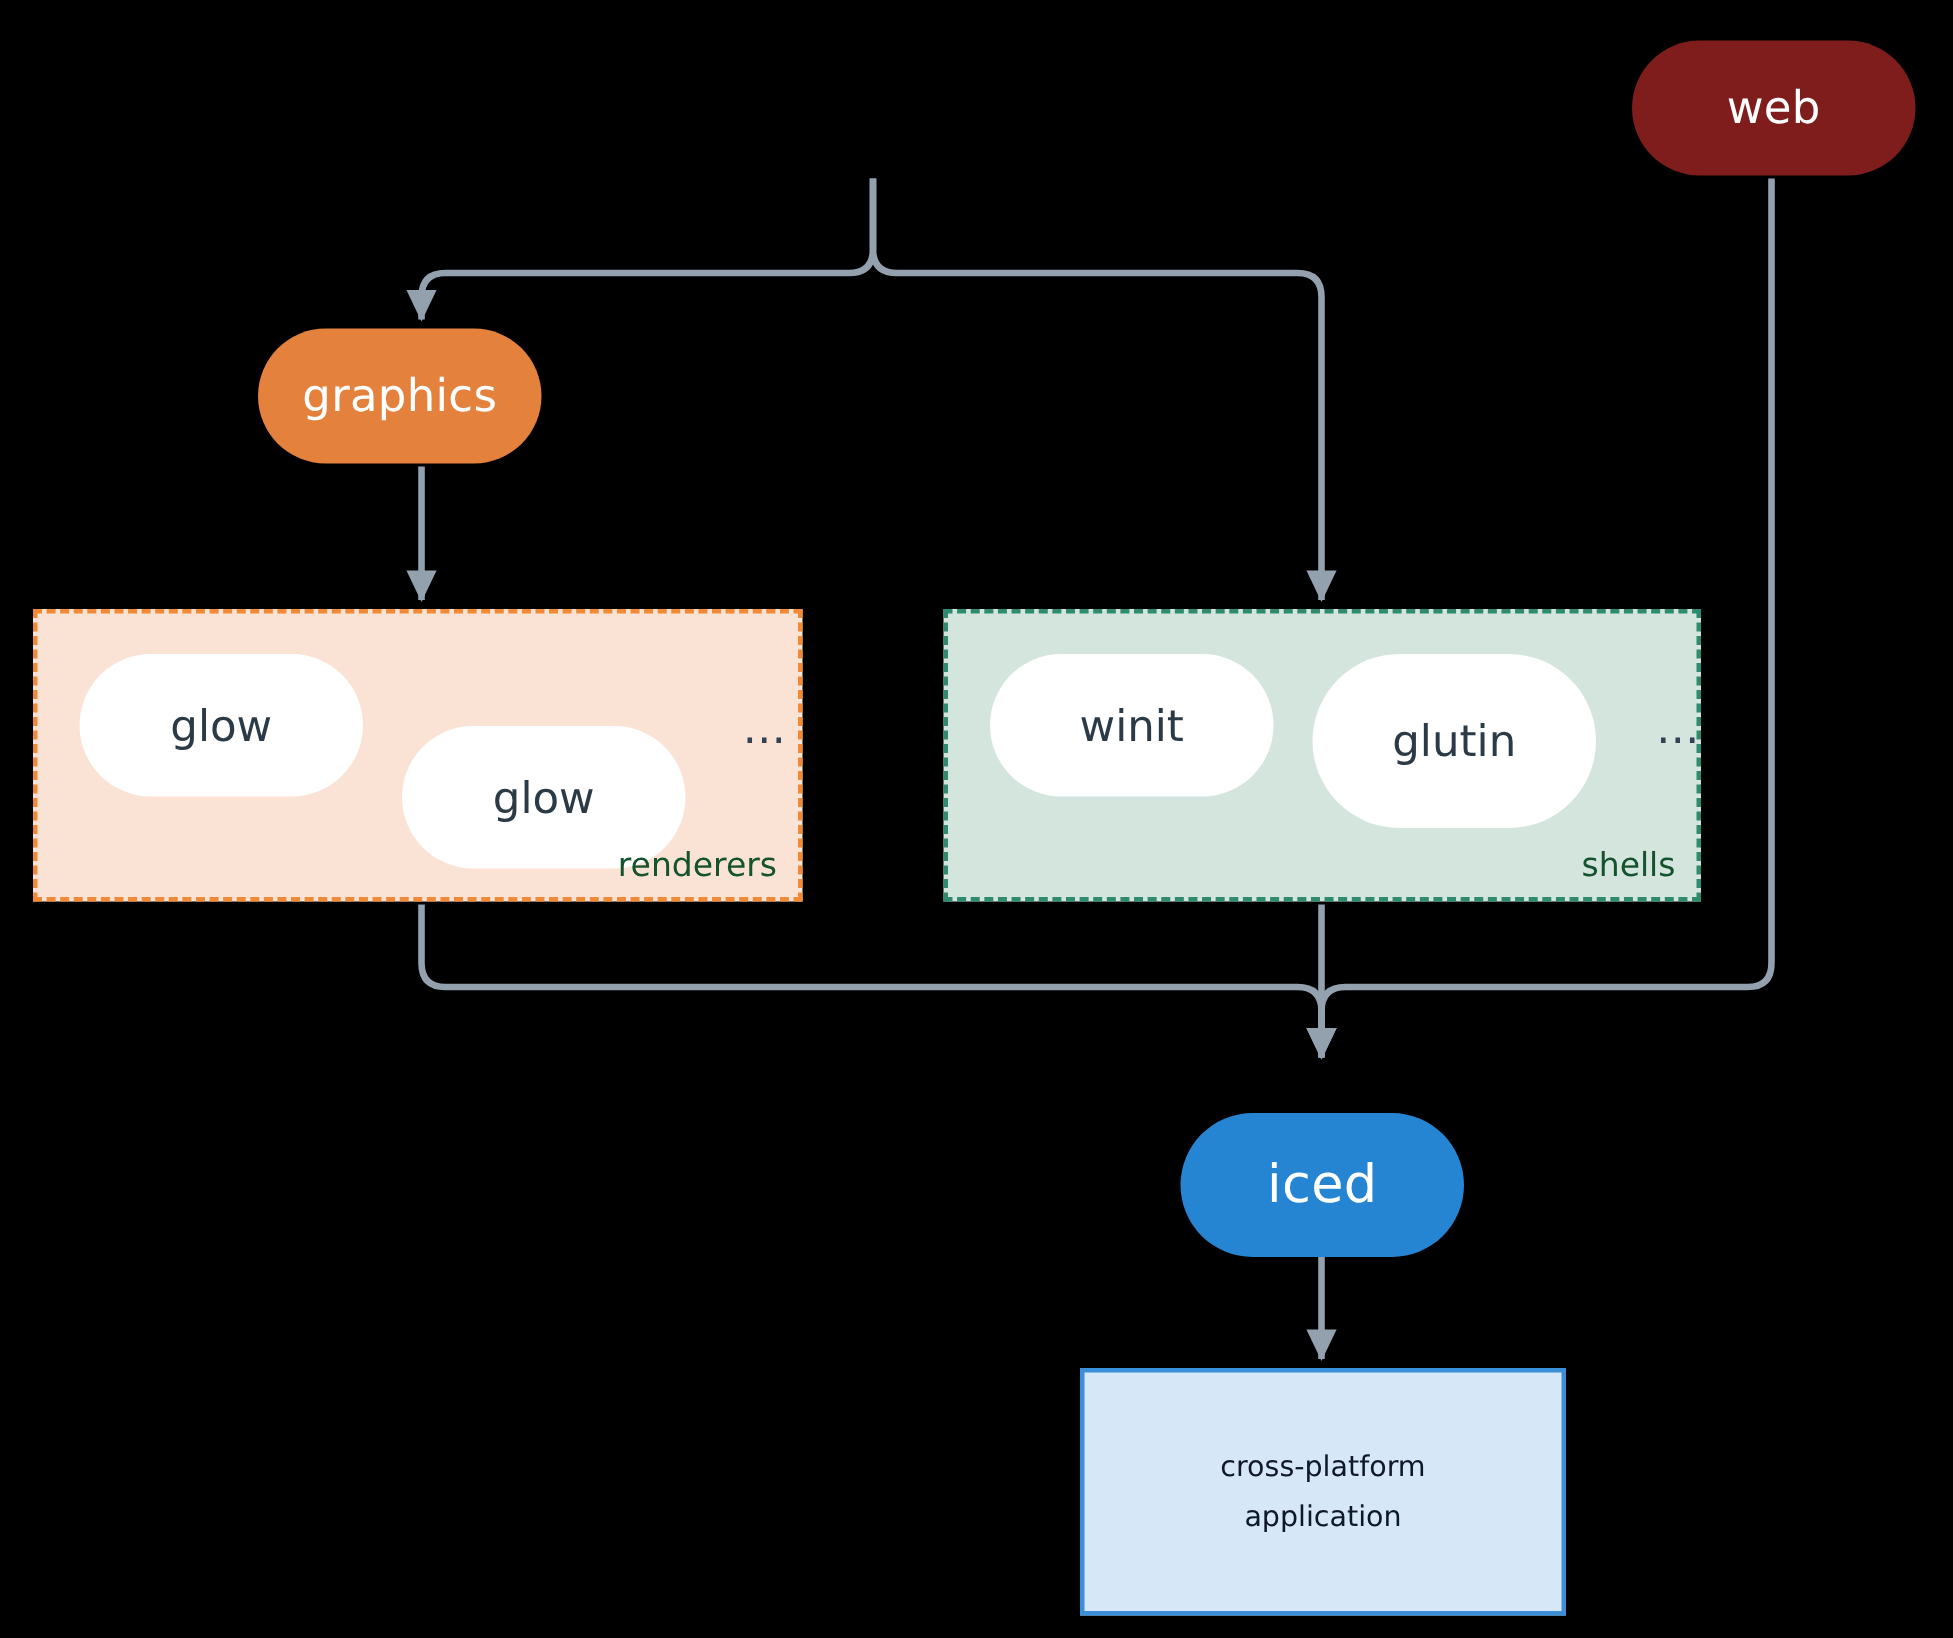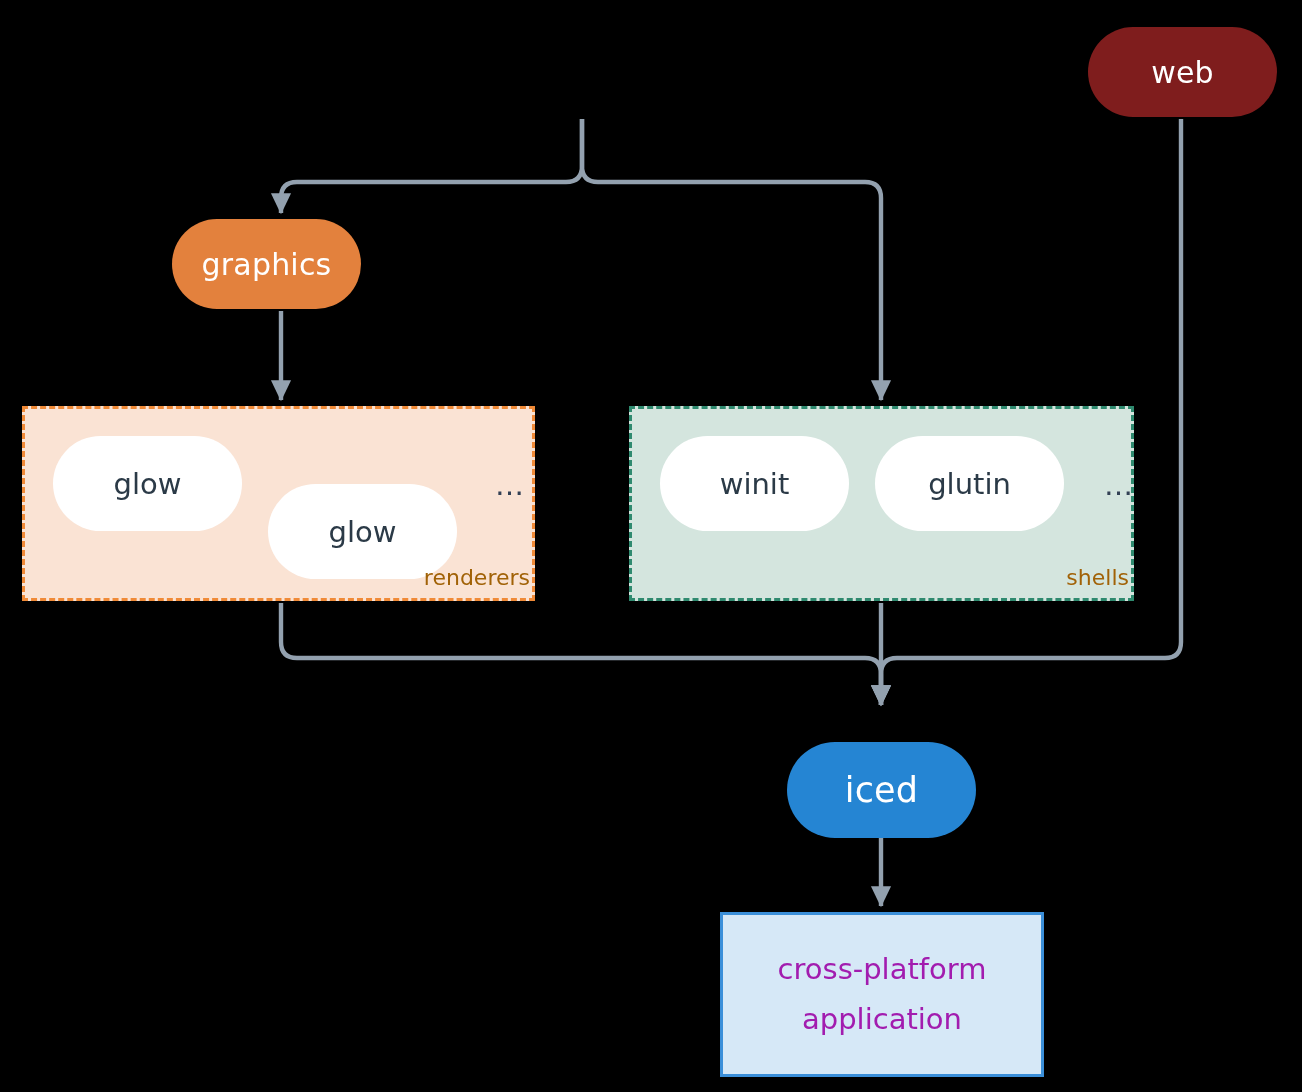--- a/index.html
+++ b/index.html
@@ -61,43 +61,43 @@
     border-color: #F08A37;
   }
   .group-shells {
     left: 629px; top: 406px; width: 505px; height: 195px;
     background: #D4E5DE;
     border-color: #2F8A6F;
     padding-left: 26px;
   }
   .group-label {
     position: absolute;
-    right: 2px;
+    right: 14px;
     bottom: 8px;
     font-size: 22px;
-    color: #a16207;
+    color: #14532d;
     white-space: nowrap;
   }
 
   
   .inner-pill {
     position: absolute;
     display: flex;
     align-items: center;
     justify-content: center;
     background: #ffffff;
     border-radius: 999px;
     color: #2B3A47;
     font-size: 29px;
     white-space: nowrap;
   }
   .pill-wgpu   { left: 28px;  top: 27px; width: 189px; height: 95px; }
   .pill-glow   { left: 243px; top: 27px; width: 189px; height: 95px; margin-top: 48px; }
   .pill-winit  { left: 28px;  top: 27px; width: 189px; height: 95px; }
-  .pill-glutin { left: 243px; top: 27px; width: 189px; height: 95px; }
+  .pill-glutin { left: 243px; top: 27px; width: 189px; height: 116px; }
 
   .ellipsis {
     position: absolute;
     font-size: 29px;
     color: #334155;
     line-height: 1;
     white-space: nowrap;
   }
   .ell-renderers { left: 470px; top: 62px; }
   .ell-shells    { left: 472px; top: 62px; }
@@ -106,22 +106,22 @@
   .node-rect {
     position: absolute;
     left: 720px; top: 912px; width: 324px; height: 165px;
     box-sizing: border-box;
     background: #D6E8F7;
     border: 3px solid #3B8FD9;
     display: flex;
     flex-direction: column;
     align-items: center;
     justify-content: center;
-    color: #a21caf;
-    font-size: 29px;
+    color: #0f172a;
+    font-size: 19px;
     line-height: 1.72;
     text-align: center;
   }
   .node-rect span { display: block; white-space: nowrap; }
 </style>
 </head>
 <body>
 
 <div id="diagram-root">
 

